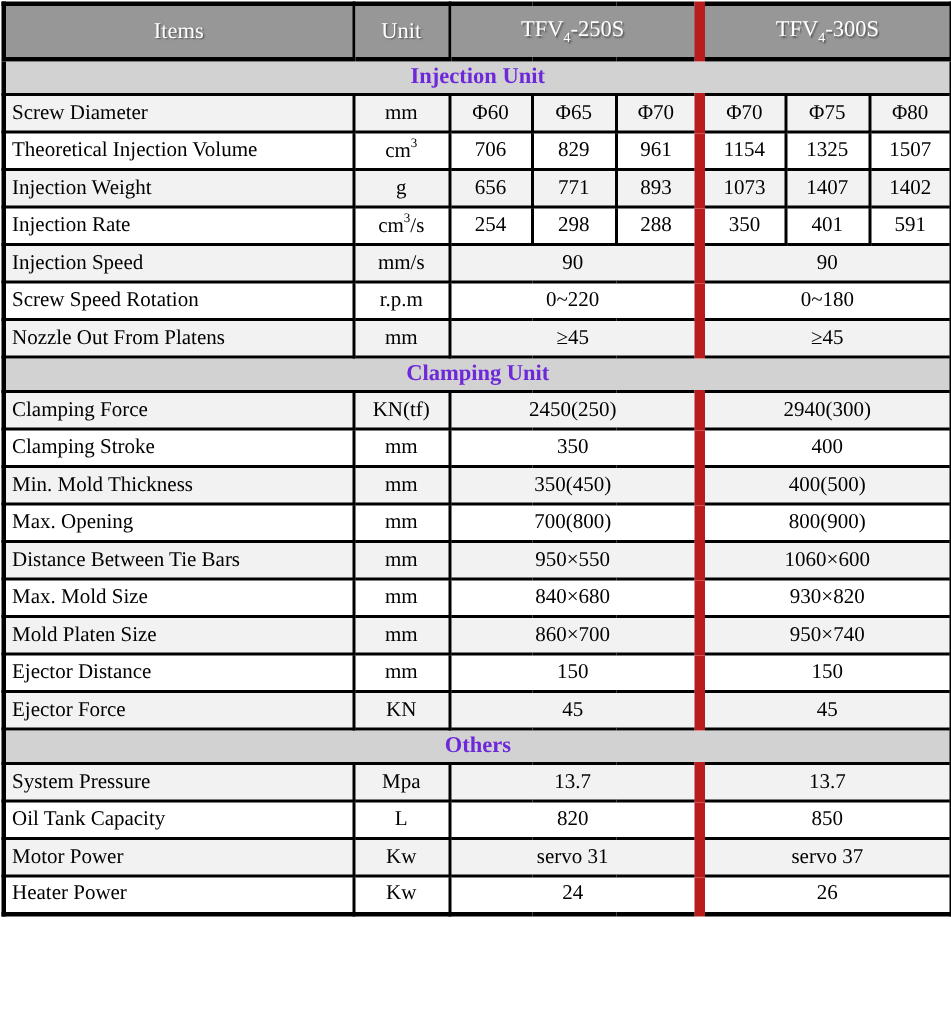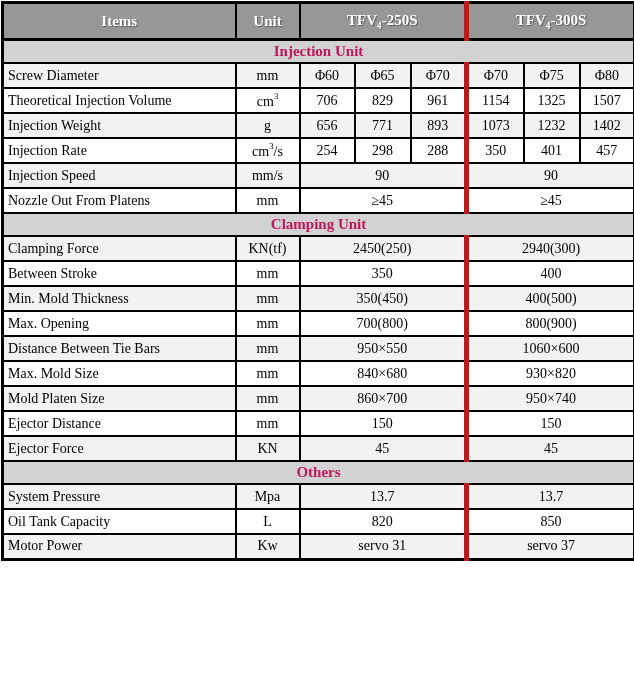--- a/index.html
+++ b/index.html
@@ -23,36 +23,36 @@
   }
   th, td {
     border: 2px solid #000000;
     padding: 0;
     overflow: hidden;
     white-space: nowrap;
   }
   thead th {
     background: #979797;
     color: #ffffff;
-    font-weight: bold;
+    font-weight: normal;
     font-size: 15px;
     height: 34px;
     text-align: center;
     vertical-align: middle;
     text-shadow: 1px 1px 1px rgba(40,40,40,0.55);
     border-bottom: 3px solid #000000;
   }
   th sub, .unit sup {
     font-size: 0.62em;
   }
   tr.section-row td {
     background: #d2d2d2;
     font-weight: bold;
     font-size: 15px;
-    color: #be185d;
+    color: #6d28d9;
     text-align: center;
     height: 21px;
     vertical-align: middle;
   }
   tbody tr.data-row {
     height: 25px;
   }
   tbody tr.data-row:nth-of-type(odd) td {
     background: #ffffff;
   }
@@ -66,21 +66,21 @@
     vertical-align: middle;
     color: #000000;
   }
   td.unit, td.val {
     font-size: 14px;
     text-align: center;
     vertical-align: middle;
     color: #000000;
   }
   .group-start {
-    border-left: 5px solid #b91c1c;
+    border-left: 7px solid #b91c1c;
   }
   .unit sup {
     position: relative;
     top: -1px;
   }
 </style>
 </head>
 <body>
 
 <div class="page">
@@ -128,58 +128,64 @@
           <td class="val">1325</td>
           <td class="val">1507</td>
         </tr>
         <tr class="data-row">
           <td class="item">Injection Weight</td>
           <td class="unit"><span>g</span></td>
           <td class="val">656</td>
           <td class="val">771</td>
           <td class="val">893</td>
           <td class="val group-start">1073</td>
-          <td class="val">1232</td>
+          <td class="val">1407</td>
           <td class="val">1402</td>
         </tr>
         <tr class="data-row">
           <td class="item">Injection Rate</td>
           <td class="unit"><span>cm</span><sup>3</sup><span>/s</span></td>
           <td class="val">254</td>
           <td class="val">298</td>
           <td class="val">288</td>
           <td class="val group-start">350</td>
           <td class="val">401</td>
-          <td class="val">457</td>
+          <td class="val">591</td>
         </tr>
         <tr class="data-row">
           <td class="item">Injection Speed</td>
           <td class="unit"><span>mm/s</span></td>
           <td class="val" colspan="3">90</td>
           <td class="val group-start" colspan="3">90</td>
         </tr>
         <tr class="data-row">
+          <td class="item">Screw Speed Rotation</td>
+          <td class="unit"><span>r.p.m</span></td>
+          <td class="val" colspan="3">0~220</td>
+          <td class="val group-start" colspan="3">0~180</td>
+        </tr>
+        <tr class="data-row">
           <td class="item">Nozzle Out From Platens</td>
           <td class="unit"><span>mm</span></td>
           <td class="val" colspan="3">≥45</td>
           <td class="val group-start" colspan="3">≥45</td>
         </tr>
       </tbody>
       <tbody>
         <tr class="section-row">
           <td colspan="8">Clamping Unit</td>
         </tr>
         <tr class="data-row">
           <td class="item">Clamping Force</td>
           <td class="unit"><span>KN(tf)</span></td>
           <td class="val" colspan="3">2450(250)</td>
           <td class="val group-start" colspan="3">2940(300)</td>
         </tr>
         <tr class="data-row">
-          <td class="item">Between Stroke</td>
+          <td class="item">Clamping Stroke</td>
           <td class="unit"><span>mm</span></td>
           <td class="val" colspan="3">350</td>
           <td class="val group-start" colspan="3">400</td>
         </tr>
         <tr class="data-row">
           <td class="item">Min. Mold Thickness</td>
           <td class="unit"><span>mm</span></td>
           <td class="val" colspan="3">350(450)</td>
           <td class="val group-start" colspan="3">400(500)</td>
         </tr>
@@ -234,16 +240,22 @@
           <td class="item">Oil Tank Capacity</td>
           <td class="unit"><span>L</span></td>
           <td class="val" colspan="3">820</td>
           <td class="val group-start" colspan="3">850</td>
         </tr>
         <tr class="data-row">
           <td class="item">Motor Power</td>
           <td class="unit"><span>Kw</span></td>
           <td class="val" colspan="3">servo 31</td>
           <td class="val group-start" colspan="3">servo 37</td>
+        </tr>
+        <tr class="data-row">
+          <td class="item">Heater Power</td>
+          <td class="unit"><span>Kw</span></td>
+          <td class="val" colspan="3">24</td>
+          <td class="val group-start" colspan="3">26</td>
         </tr>
       </tbody>
     </table>
 </div>
 
 </body></html>

